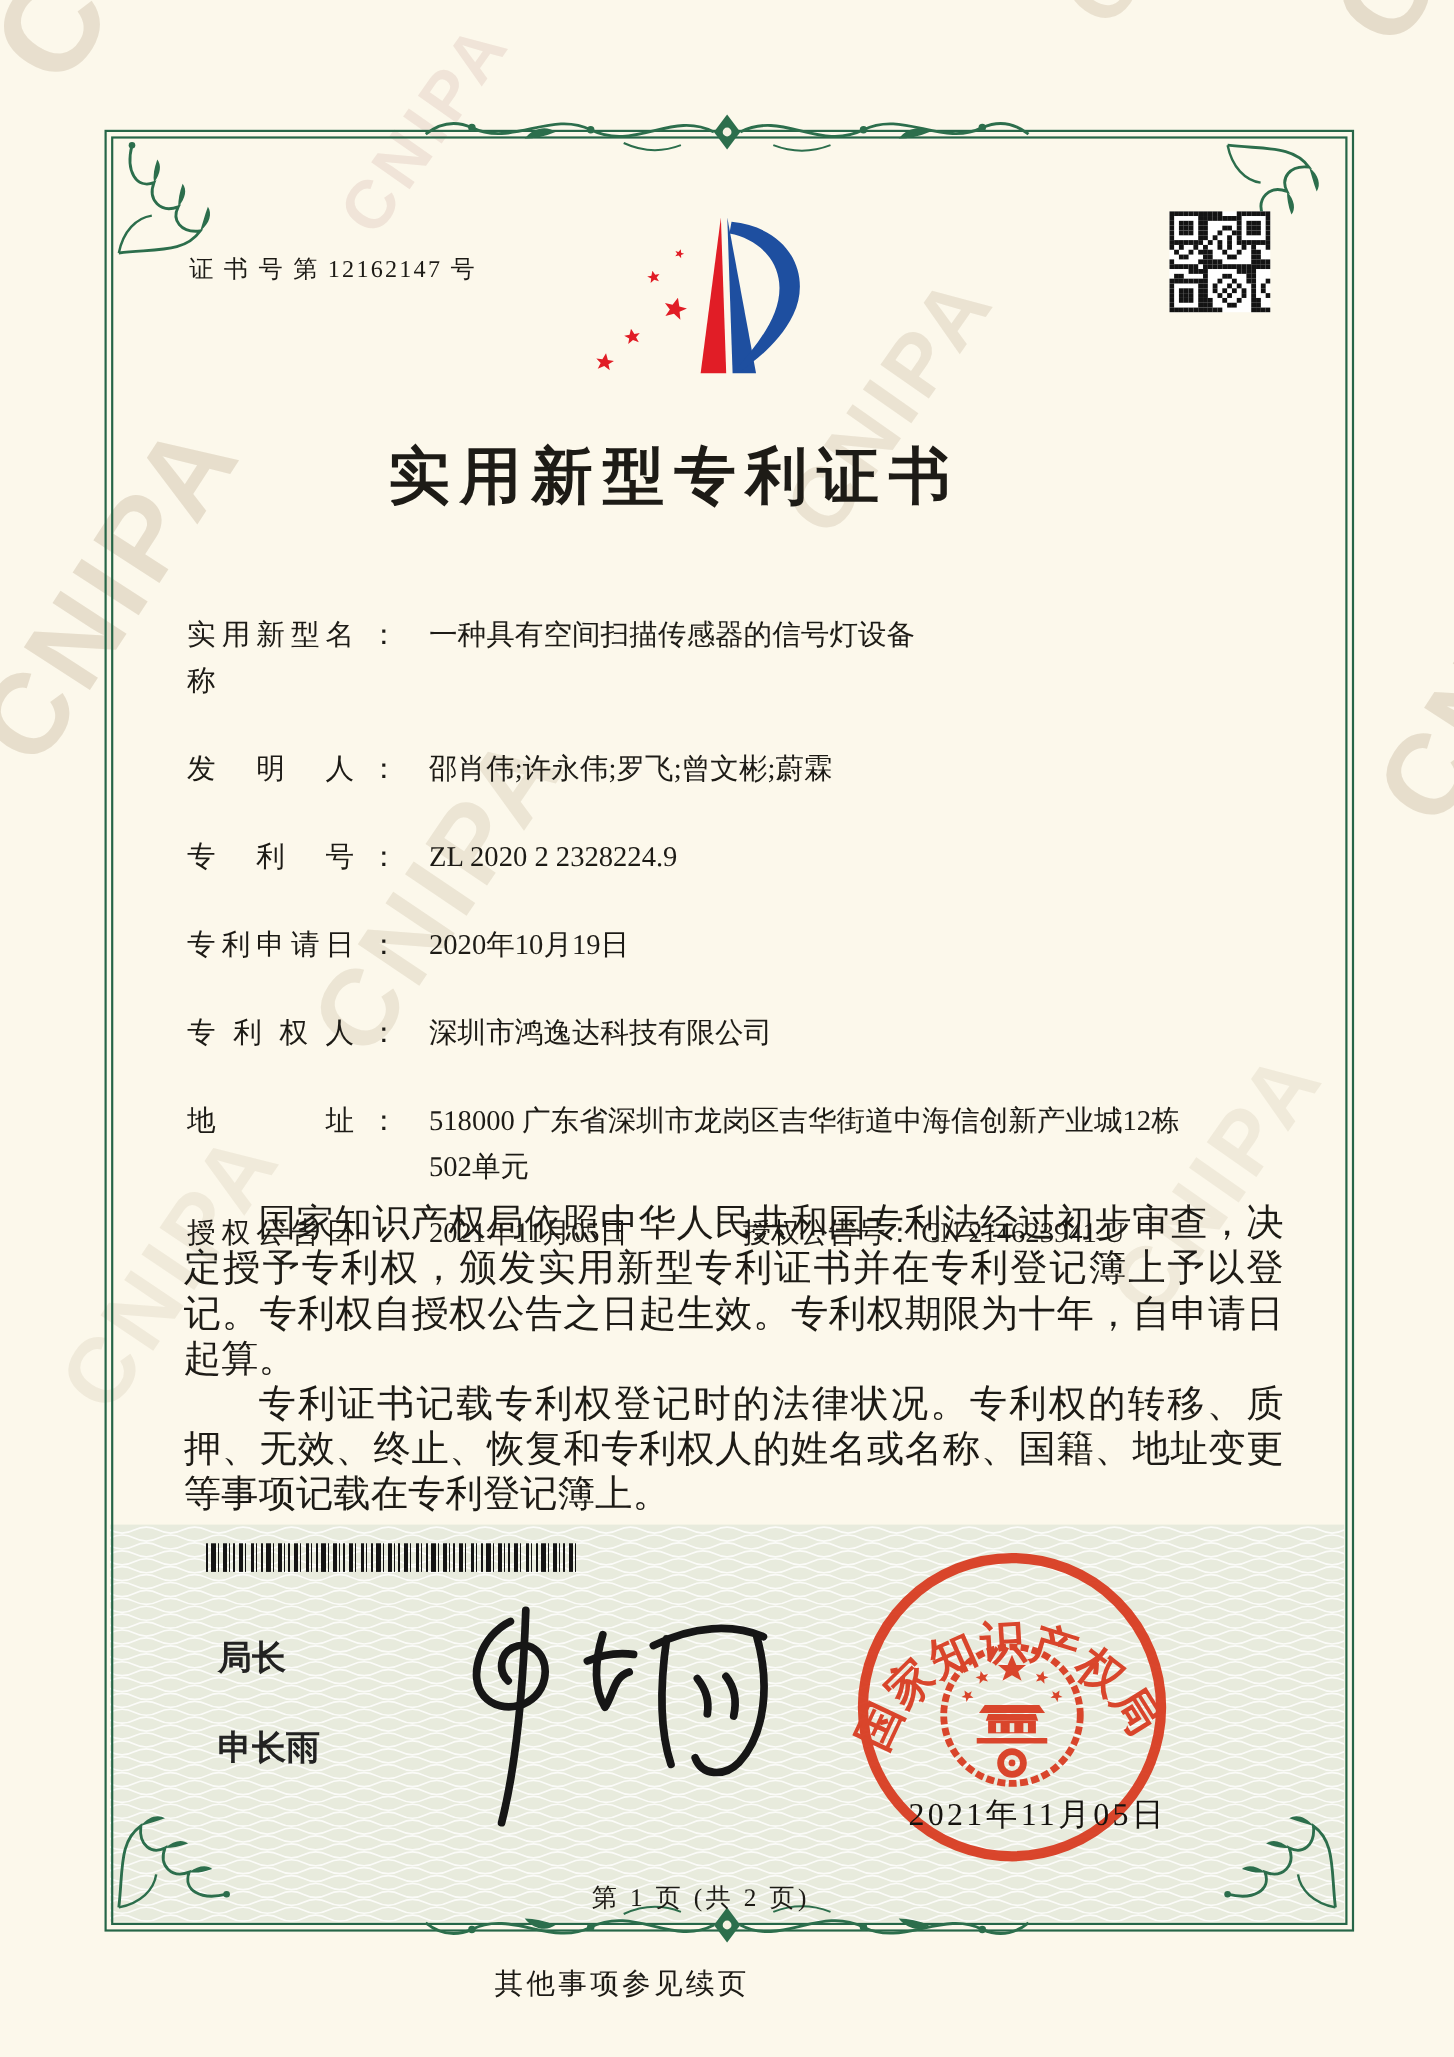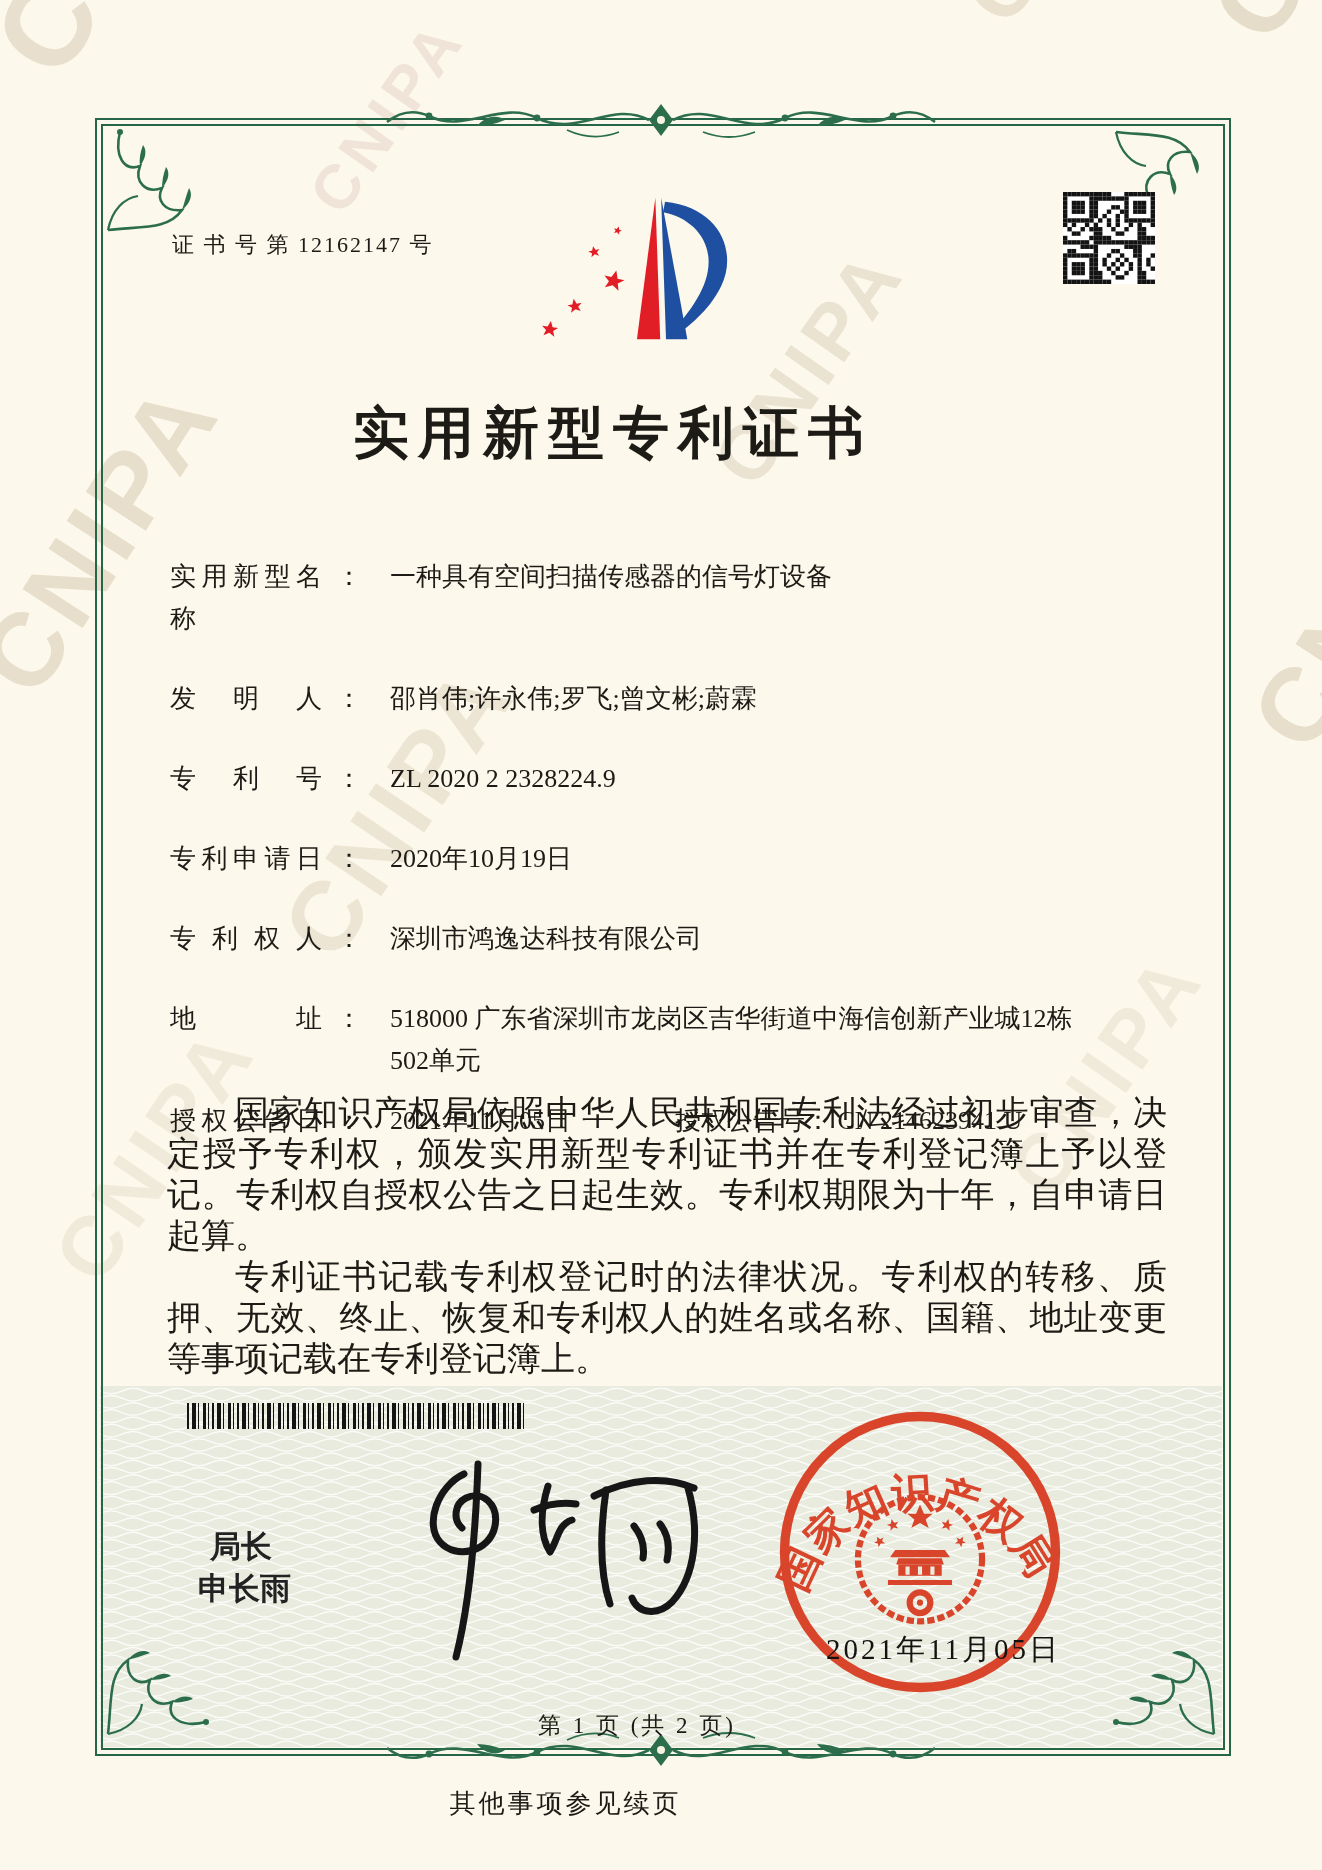--- a/index.html
+++ b/index.html
@@ -47,21 +47,21 @@
   
   .barcode{position:absolute;left:187px;top:1403px;width:340px;height:26px;z-index:4;
     background:repeating-linear-gradient(90deg,
       #141414 0 2px, transparent 2px 5px,
       #141414 5px 9px, transparent 9px 11px,
       #141414 11px 12px, transparent 12px 16px,
       #141414 16px 19px, transparent 19px 21px,
       #141414 21px 22px, transparent 22px 25px);}
   .director{position:absolute;left:198px;z-index:4;font-family:"Liberation Sans","DejaVu Sans",sans-serif;
             font-weight:700;font-size:31px;color:#222;}
-  .dtitle{top:1526px;margin-left:12px;} .dname{top:1568px;}
+  .dtitle{top:1486px;} .dname{top:1568px;}
   .signature{position:absolute;left:398px;top:1452px;width:310px;height:215px;z-index:5;}
   .seal{position:absolute;left:770px;top:1402px;width:300px;height:300px;z-index:5;opacity:.93;}
   .sealdate{position:absolute;left:826px;top:1630px;z-index:6;font-size:29px;letter-spacing:3px;color:#15130f;}
   .pageinfo{position:absolute;left:0;top:1710px;width:1274px;text-align:center;z-index:4;font-size:23px;letter-spacing:3px;}
   .contnote{position:absolute;left:0;top:1786px;width:1131px;text-align:center;z-index:4;font-size:26px;letter-spacing:3px;}
 </style>
 </head>
 <body>
 
 <div class="page">

